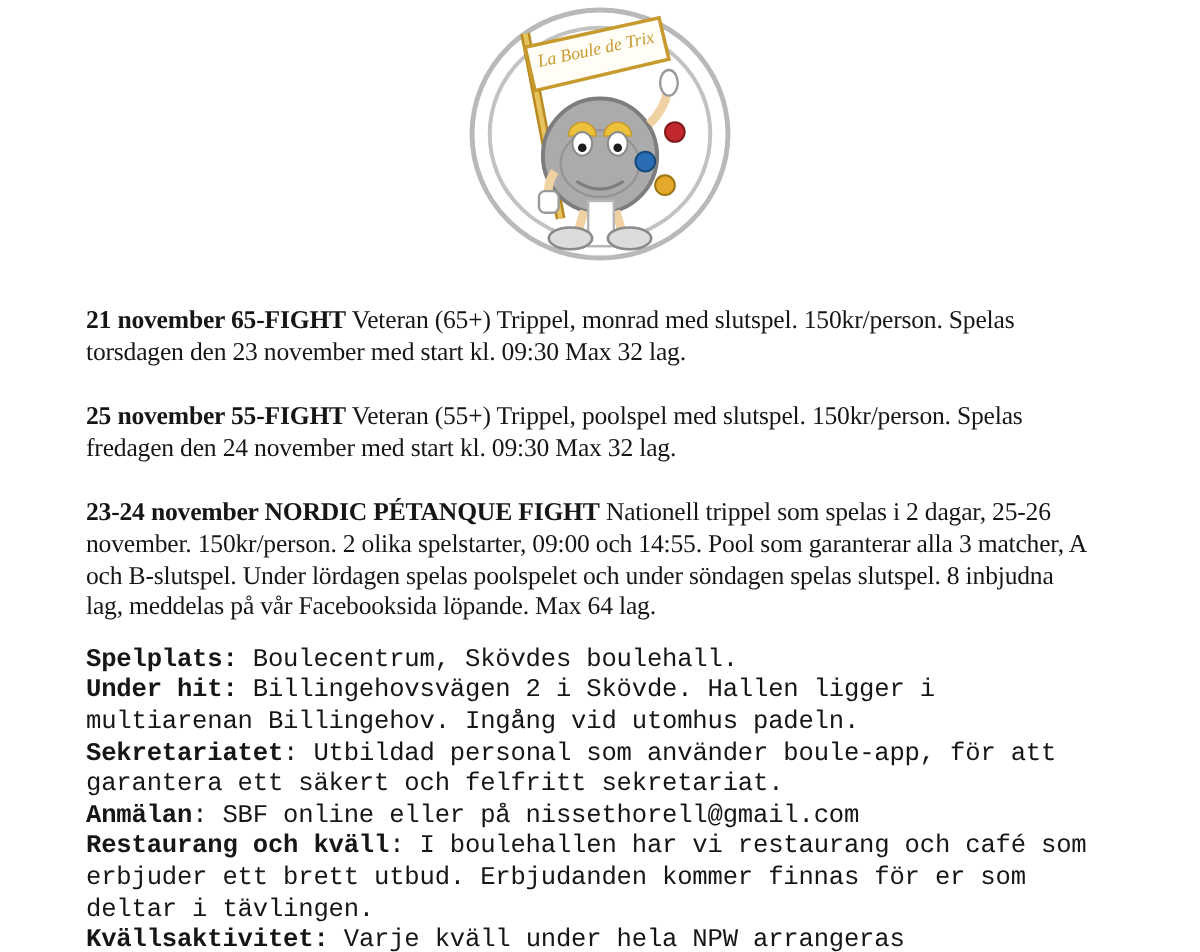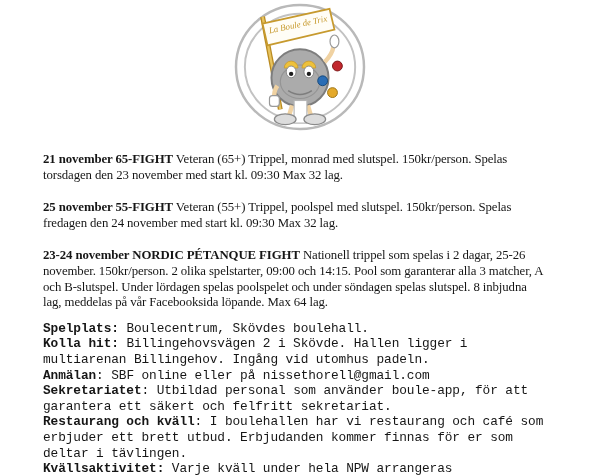--- a/index.html
+++ b/index.html
@@ -77,35 +77,35 @@
 
     <p>
       <b>21 november 65-FIGHT</b><span> Veteran (65+) Trippel, monrad med slutspel. 150kr/person. Spelas torsdagen den 23 november med start kl. 09:30 Max 32 lag.</span>
     </p>
 
     <p>
       <b>25 november 55-FIGHT</b><span> Veteran (55+) Trippel, poolspel med slutspel. 150kr/person. Spelas fredagen den 24 november med start kl. 09:30 Max 32 lag.</span>
     </p>
 
     <p class="tight">
-      <b>23-24 november NORDIC PÉTANQUE FIGHT</b><span> Nationell trippel som spelas i 2 dagar, 25-26 november. 150kr/person. 2 olika spelstarter, 09:00 och 14:15. Pool som garanterar alla 3 matcher, A och B-slutspel. Under lördagen spelas poolspelet och under söndagen spelas slutspel. 8 inbjudna lag, meddelas på vår Facebooksida löpande. Max 64 lag.</span>
+      <b>23-24 november NORDIC PÉTANQUE FIGHT</b><span> Nationell trippel som spelas i 2 dagar, 25-26 november. 150kr/person. 2 olika spelstarter, 09:00 och 14:55. Pool som garanterar alla 3 matcher, A och B-slutspel. Under lördagen spelas poolspelet och under söndagen spelas slutspel. 8 inbjudna lag, meddelas på vår Facebooksida löpande. Max 64 lag.</span>
     </p>
 
     <div>
       <div class="info-line">
         <b>Spelplats:</b><span> Boulecentrum, Skövdes boulehall.</span>
       </div>
       <div class="info-line">
-        <b>Kolla hit:</b><span> Billingehovsvägen 2 i Skövde. Hallen ligger i multiarenan Billingehov. Ingång vid utomhus padeln.</span>
+        <b>Under hit:</b><span> Billingehovsvägen 2 i Skövde. Hallen ligger i multiarenan Billingehov. Ingång vid utomhus padeln.</span>
+      </div>
+      <div class="info-line">
+        <b>Sekretariatet</b><span>: Utbildad personal som använder boule-app, för att garantera ett säkert och felfritt sekretariat.</span>
       </div>
       <div class="info-line">
         <b>Anmälan</b><span>: SBF online eller på nissethorell@gmail.com</span>
-      </div>
-      <div class="info-line">
-        <b>Sekretariatet</b><span>: Utbildad personal som använder boule-app, för att garantera ett säkert och felfritt sekretariat.</span>
       </div>
       <div class="info-line">
         <b>Restaurang och kväll</b><span>: I boulehallen har vi restaurang och café som erbjuder ett brett utbud. Erbjudanden kommer finnas för er som deltar i tävlingen.</span>
       </div>
       <div class="info-line">
         <b>Kvällsaktivitet:</b><span> Varje kväll under hela NPW arrangeras sidotävlingar i olika former. Dessutom håller restaurangen öppen och erbjuder pizzabuffé till bra pris.</span>
       </div>
     </div>
 
   </div>

